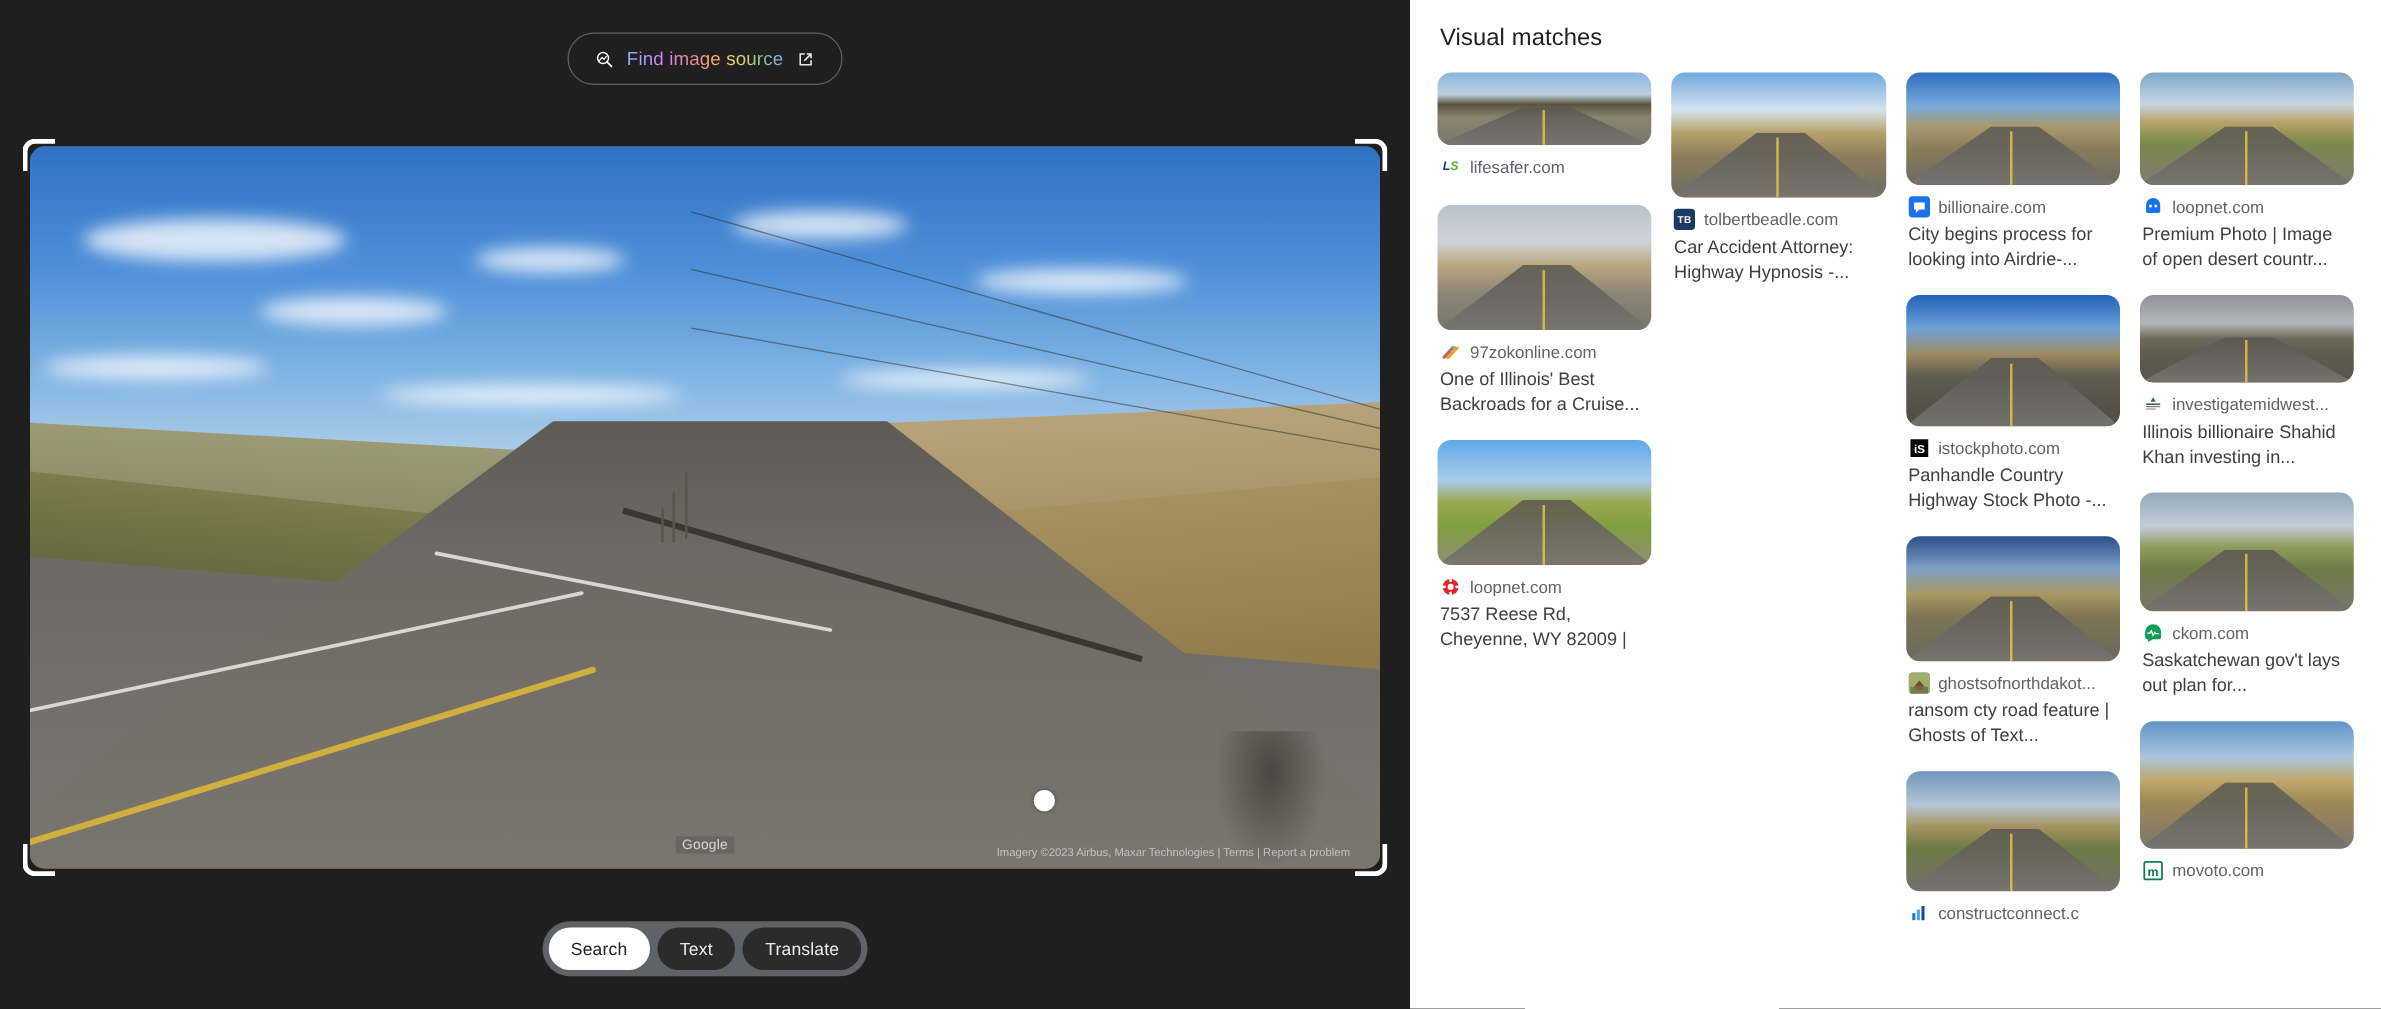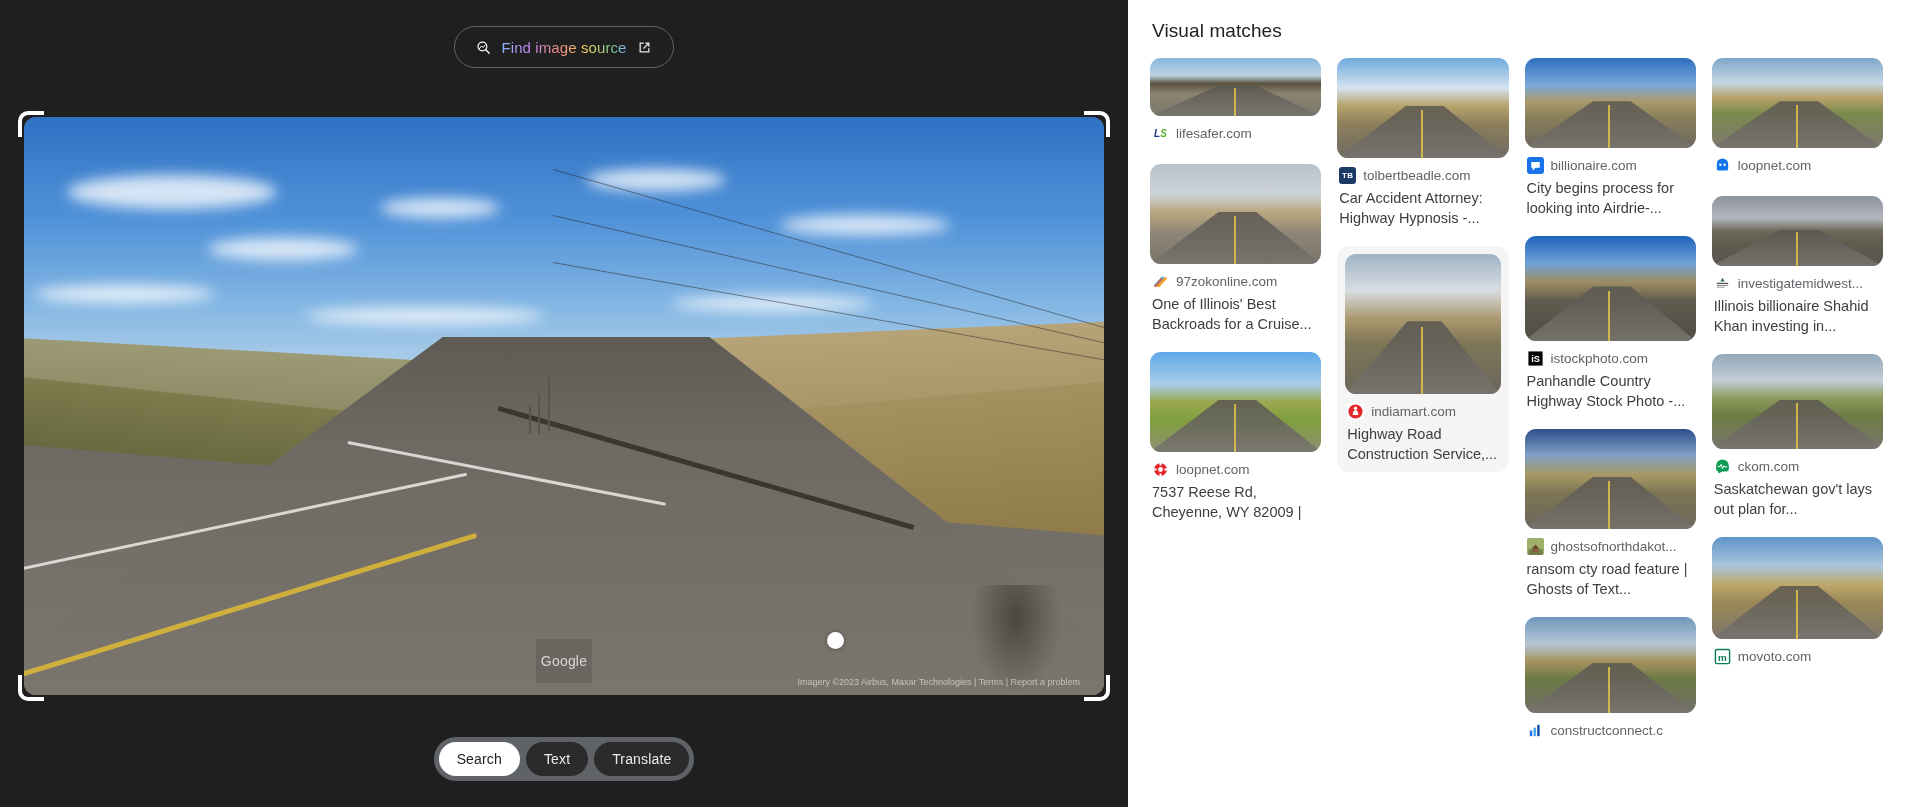--- a/index.html
+++ b/index.html
@@ -108,22 +108,22 @@
   .wire {
     position:absolute; height:1px; background: rgba(40,40,40,.5);
     transform-origin: left center;
   }
   .shadow-person {
     position:absolute; right: 4%; bottom: 0; width: 90px; height: 110px;
     background: radial-gradient(ellipse at 50% 30%, rgba(40,36,30,.55), rgba(60,56,48,0) 70%);
   }
   #google-wm {
     position:absolute; left: 50%; transform: translateX(-50%);
-    bottom: 12px; font-size: 14px; color: rgba(255,255,255,.72);
-    background: rgba(0,0,0,.12); padding: 14px 5px; border-radius: 2px;
+    bottom: 12px; font-size: 11px; color: rgba(255,255,255,.72);
+    background: rgba(0,0,0,.12); padding: 1px 5px; border-radius: 2px;
     letter-spacing:.2px; font-family:"Liberation Sans",sans-serif;
   }
   #sv-controls {
     position:absolute; right: 24px; bottom: 8px;
     display:flex; gap:10px; align-items:center;
     font-size: 9px; color: rgba(255,255,255,.55);
   }
   #cursor-dot {
     position:absolute; width: 17px; height: 17px; border-radius: 50%;
     background: #ffffff; box-shadow: 0 0 4px rgba(0,0,0,.35);
@@ -312,33 +312,21 @@
                 <span class="site">loopnet.com</span>
               </div><div class="title">7537 Reese Rd, Cheyenne, WY 82009 |</div></div></div>
           <div style="flex: 1 1 0px; min-width: 0px;"><div class="card"><div class="thumb" style="height: 100px; background: linear-gradient(rgb(111, 169, 221) 0%, rgb(213, 227, 239) 30%, rgb(182, 163, 108) 48%, rgb(141, 127, 92) 66%, rgb(111, 106, 97) 100%);">
                 <div style="position: absolute; left: 0px; right: 0px; bottom: 0px; height: 52%; background: linear-gradient(rgba(90, 86, 80, 0.85), rgba(120, 116, 110, 0.9)); clip-path: polygon(0% 100%, 100% 100%, 62% 0%, 40% 0%);"></div>
                 <div style="position: absolute; left: 49%; bottom: 0px; width: 2px; height: 48%; background: rgba(225, 195, 70, 0.85); transform: skewX(0deg);"></div>
               </div><div class="meta">
                 <span class="favicon" style="background: rgb(27, 58, 99);">
                   <span style="font-size:8px;font-weight:700;letter-spacing:.5px;color:#fff">TB</span>
                 </span>
                 <span class="site">tolbertbeadle.com</span>
-              </div><div class="title">Car Accident Attorney: Highway Hypnosis -...</div></div><div class="card boxed"><div class="thumb" style="height: 140px; background: linear-gradient(rgb(159, 180, 198) 0%, rgb(216, 221, 226) 26%, rgb(171, 154, 111) 46%, rgb(126, 118, 86) 64%, rgb(107, 102, 94) 100%);">
-                <div style="position: absolute; left: 0px; right: 0px; bottom: 0px; height: 52%; background: linear-gradient(rgba(90, 86, 80, 0.85), rgba(120, 116, 110, 0.9)); clip-path: polygon(0% 100%, 100% 100%, 62% 0%, 40% 0%);"></div>
-                <div style="position: absolute; left: 49%; bottom: 0px; width: 2px; height: 48%; background: rgba(225, 195, 70, 0.85); transform: skewX(0deg);"></div>
-              </div><div class="meta">
-                <span class="favicon" style="background: rgb(255, 255, 255);">
-                  <svg viewBox="0 0 24 24">
-                    <circle cx="12" cy="12" r="10" fill="#e42529"></circle>
-                    <path d="M8 17c0-4 1.6-7 4-7s4 3 4 7z" fill="#fff"></path>
-                    <circle cx="12" cy="7.4" r="2.4" fill="#fff"></circle>
-                  </svg>
-                </span>
-                <span class="site">indiamart.com</span>
-              </div><div class="title">Highway Road Construction Service,...</div></div></div>
+              </div><div class="title">Car Accident Attorney: Highway Hypnosis -...</div></div></div>
           <div style="flex: 1 1 0px; min-width: 0px;"><div class="card"><div class="thumb" style="height: 90px; background: linear-gradient(rgb(47, 111, 190) 0%, rgb(121, 169, 220) 30%, rgb(169, 154, 109) 48%, rgb(138, 127, 91) 66%, rgb(108, 103, 95) 100%);">
                 <div style="position: absolute; left: 0px; right: 0px; bottom: 0px; height: 52%; background: linear-gradient(rgba(90, 86, 80, 0.85), rgba(120, 116, 110, 0.9)); clip-path: polygon(0% 100%, 100% 100%, 62% 0%, 40% 0%);"></div>
                 <div style="position: absolute; left: 49%; bottom: 0px; width: 2px; height: 48%; background: rgba(225, 195, 70, 0.85); transform: skewX(0deg);"></div>
               </div><div class="meta">
                 <span class="favicon" style="background: rgb(26, 115, 232);">
                   <svg viewBox="0 0 24 24">
                     <rect x="1" y="1" width="22" height="22" rx="4" fill="#1a73e8"></rect>
                     <path d="M6 7h12v8H12l-4 4v-4H6z" fill="#fff"></path>
                   </svg>
                 </span>
@@ -386,21 +374,21 @@
               </div><div class="meta">
                 <span class="favicon" style="background: rgb(255, 255, 255);">
                   <svg viewBox="0 0 24 24">
                     <path d="M4 10a8 8 0 0116 0v7a2 2 0 01-2 2H6a2 2 0 01-2-2z" fill="#1273eb"></path>
                     <circle cx="9" cy="11" r="1.7" fill="#fff"></circle>
                     <circle cx="15" cy="11" r="1.7" fill="#fff"></circle>
                     <path d="M10 3h4v3h-4z" fill="#1273eb"></path>
                   </svg>
                 </span>
                 <span class="site">loopnet.com</span>
-              </div></div><div class="card"><div class="thumb" style="height: 70px; background: linear-gradient(rgb(141, 148, 156) 0%, rgb(178, 183, 188) 32%, rgb(109, 104, 88) 50%, rgb(95, 91, 77) 68%, rgb(88, 85, 80) 100%);">
+              </div><div class="title">Premium Photo | Image of open desert countr...</div></div><div class="card"><div class="thumb" style="height: 70px; background: linear-gradient(rgb(141, 148, 156) 0%, rgb(178, 183, 188) 32%, rgb(109, 104, 88) 50%, rgb(95, 91, 77) 68%, rgb(88, 85, 80) 100%);">
                 <div style="position: absolute; left: 0px; right: 0px; bottom: 0px; height: 52%; background: linear-gradient(rgba(90, 86, 80, 0.85), rgba(120, 116, 110, 0.9)); clip-path: polygon(0% 100%, 100% 100%, 62% 0%, 40% 0%);"></div>
                 <div style="position: absolute; left: 49%; bottom: 0px; width: 2px; height: 48%; background: rgba(225, 195, 70, 0.85); transform: skewX(0deg);"></div>
               </div><div class="meta">
                 <span class="favicon" style="background: rgb(255, 255, 255);">
                   <svg viewBox="0 0 24 24">
                     <rect width="24" height="24" fill="#fff"></rect>
                     <path d="M12 4l3 5h-6z" fill="#2e6b4f"></path>
                     <rect x="4" y="11" width="16" height="1.6" fill="#444"></rect>
                     <rect x="4" y="14" width="16" height="1.2" fill="#666"></rect>
                     <rect x="4" y="16.6" width="11" height="1.2" fill="#888"></rect>

